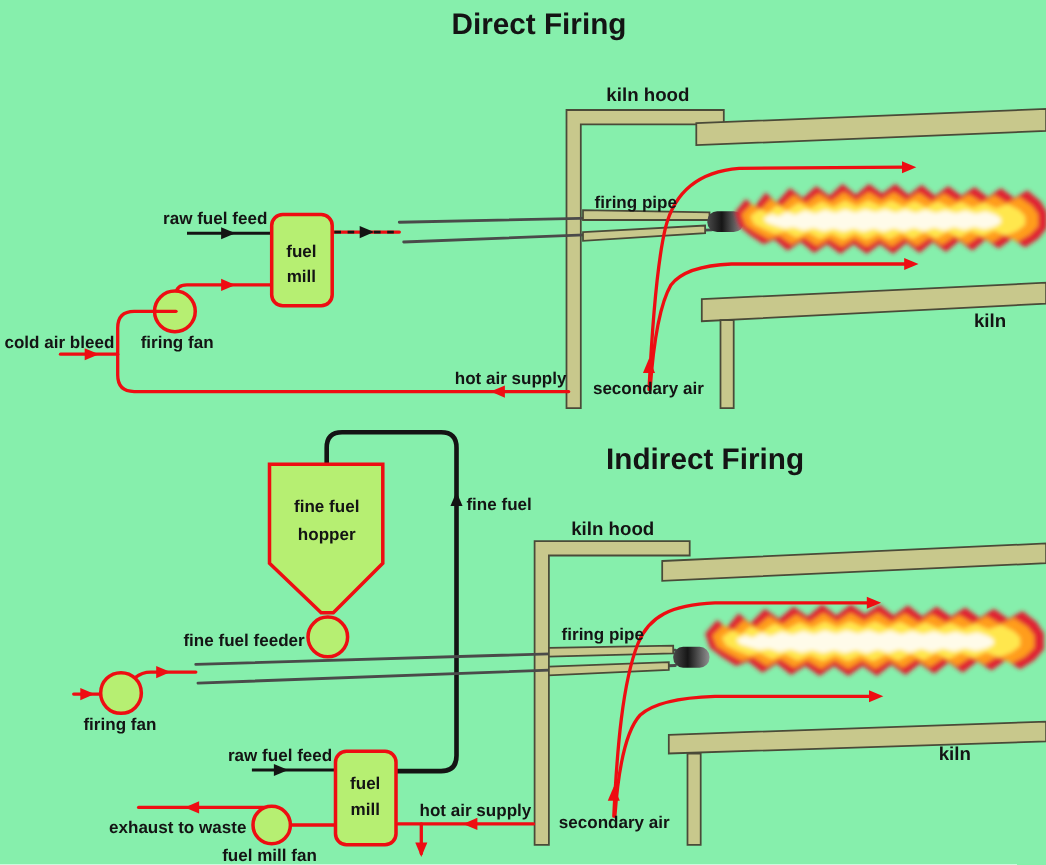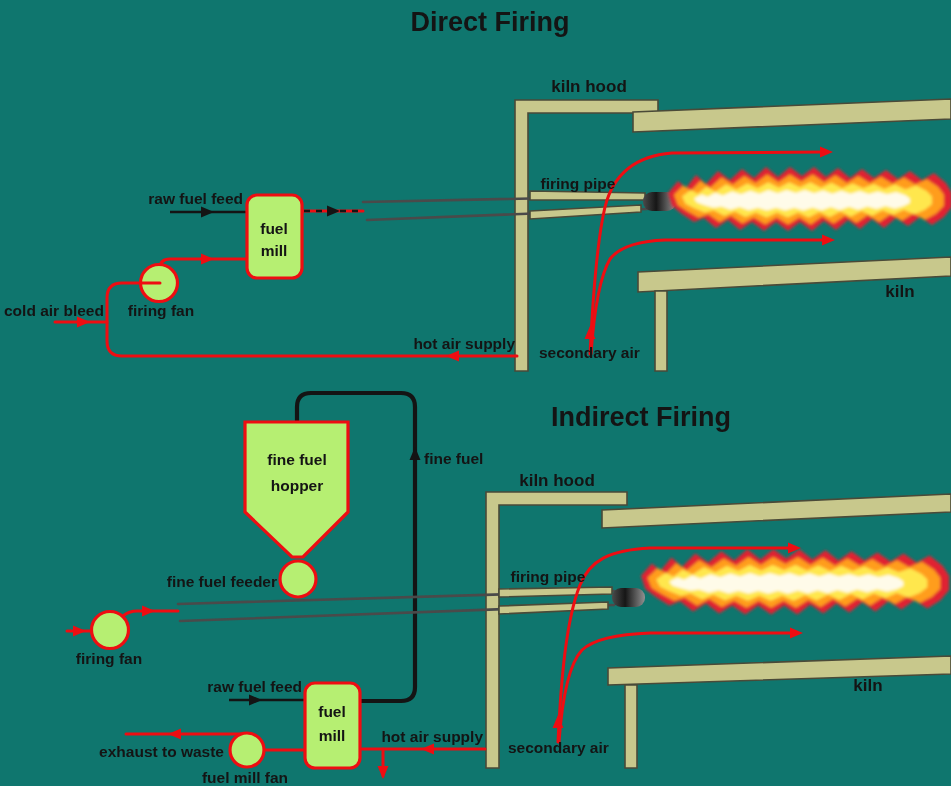--- a/index.html
+++ b/index.html
@@ -1,16 +1,16 @@
 <!DOCTYPE html>
 <html style="--component-green: #b6ef72; --line-red: #ee0d12; --structure-olive: #c8c88c; --structure-outline: #4a4a38; --pipe-gray: #4a4a4a; --text-black: #141414; --flame-outer: #e02330; --flame-orange: #ff9d1c; --flame-yellow: #ffe74d; --flame-core: #fffbe9;"><head>
 <meta charset="utf-8">
 <style>
   html,body{margin:0;padding:0;background:#ffffff;}
-  .stage{position:relative;width:951px;height:786px;background:#0f766e;overflow:hidden;}
+  .stage{position:relative;width:951px;height:786px;background:#86efac;overflow:hidden;}
   svg{display:block;font-family:"Liberation Sans",sans-serif;}
   text{fill:var(--text-black);font-weight:bold;font-family:"Liberation Sans",sans-serif;}
   .title{font-size:27px;}
   .lbl{font-size:15.5px;}
   .lbl-big{font-size:17px;}
   .olive{fill:var(--structure-olive);stroke:var(--structure-outline);stroke-width:1.6;}
   .green-box{fill:var(--component-green);stroke:var(--line-red);stroke-width:3.2;}
   .red-line{fill:none;stroke:var(--line-red);stroke-width:3;stroke-linecap:round;stroke-linejoin:round;}
   .black-line{fill:none;stroke:var(--text-black);stroke-width:2.6;}
   .black-duct{fill:none;stroke:var(--text-black);stroke-width:4.2;stroke-linejoin:round;}

